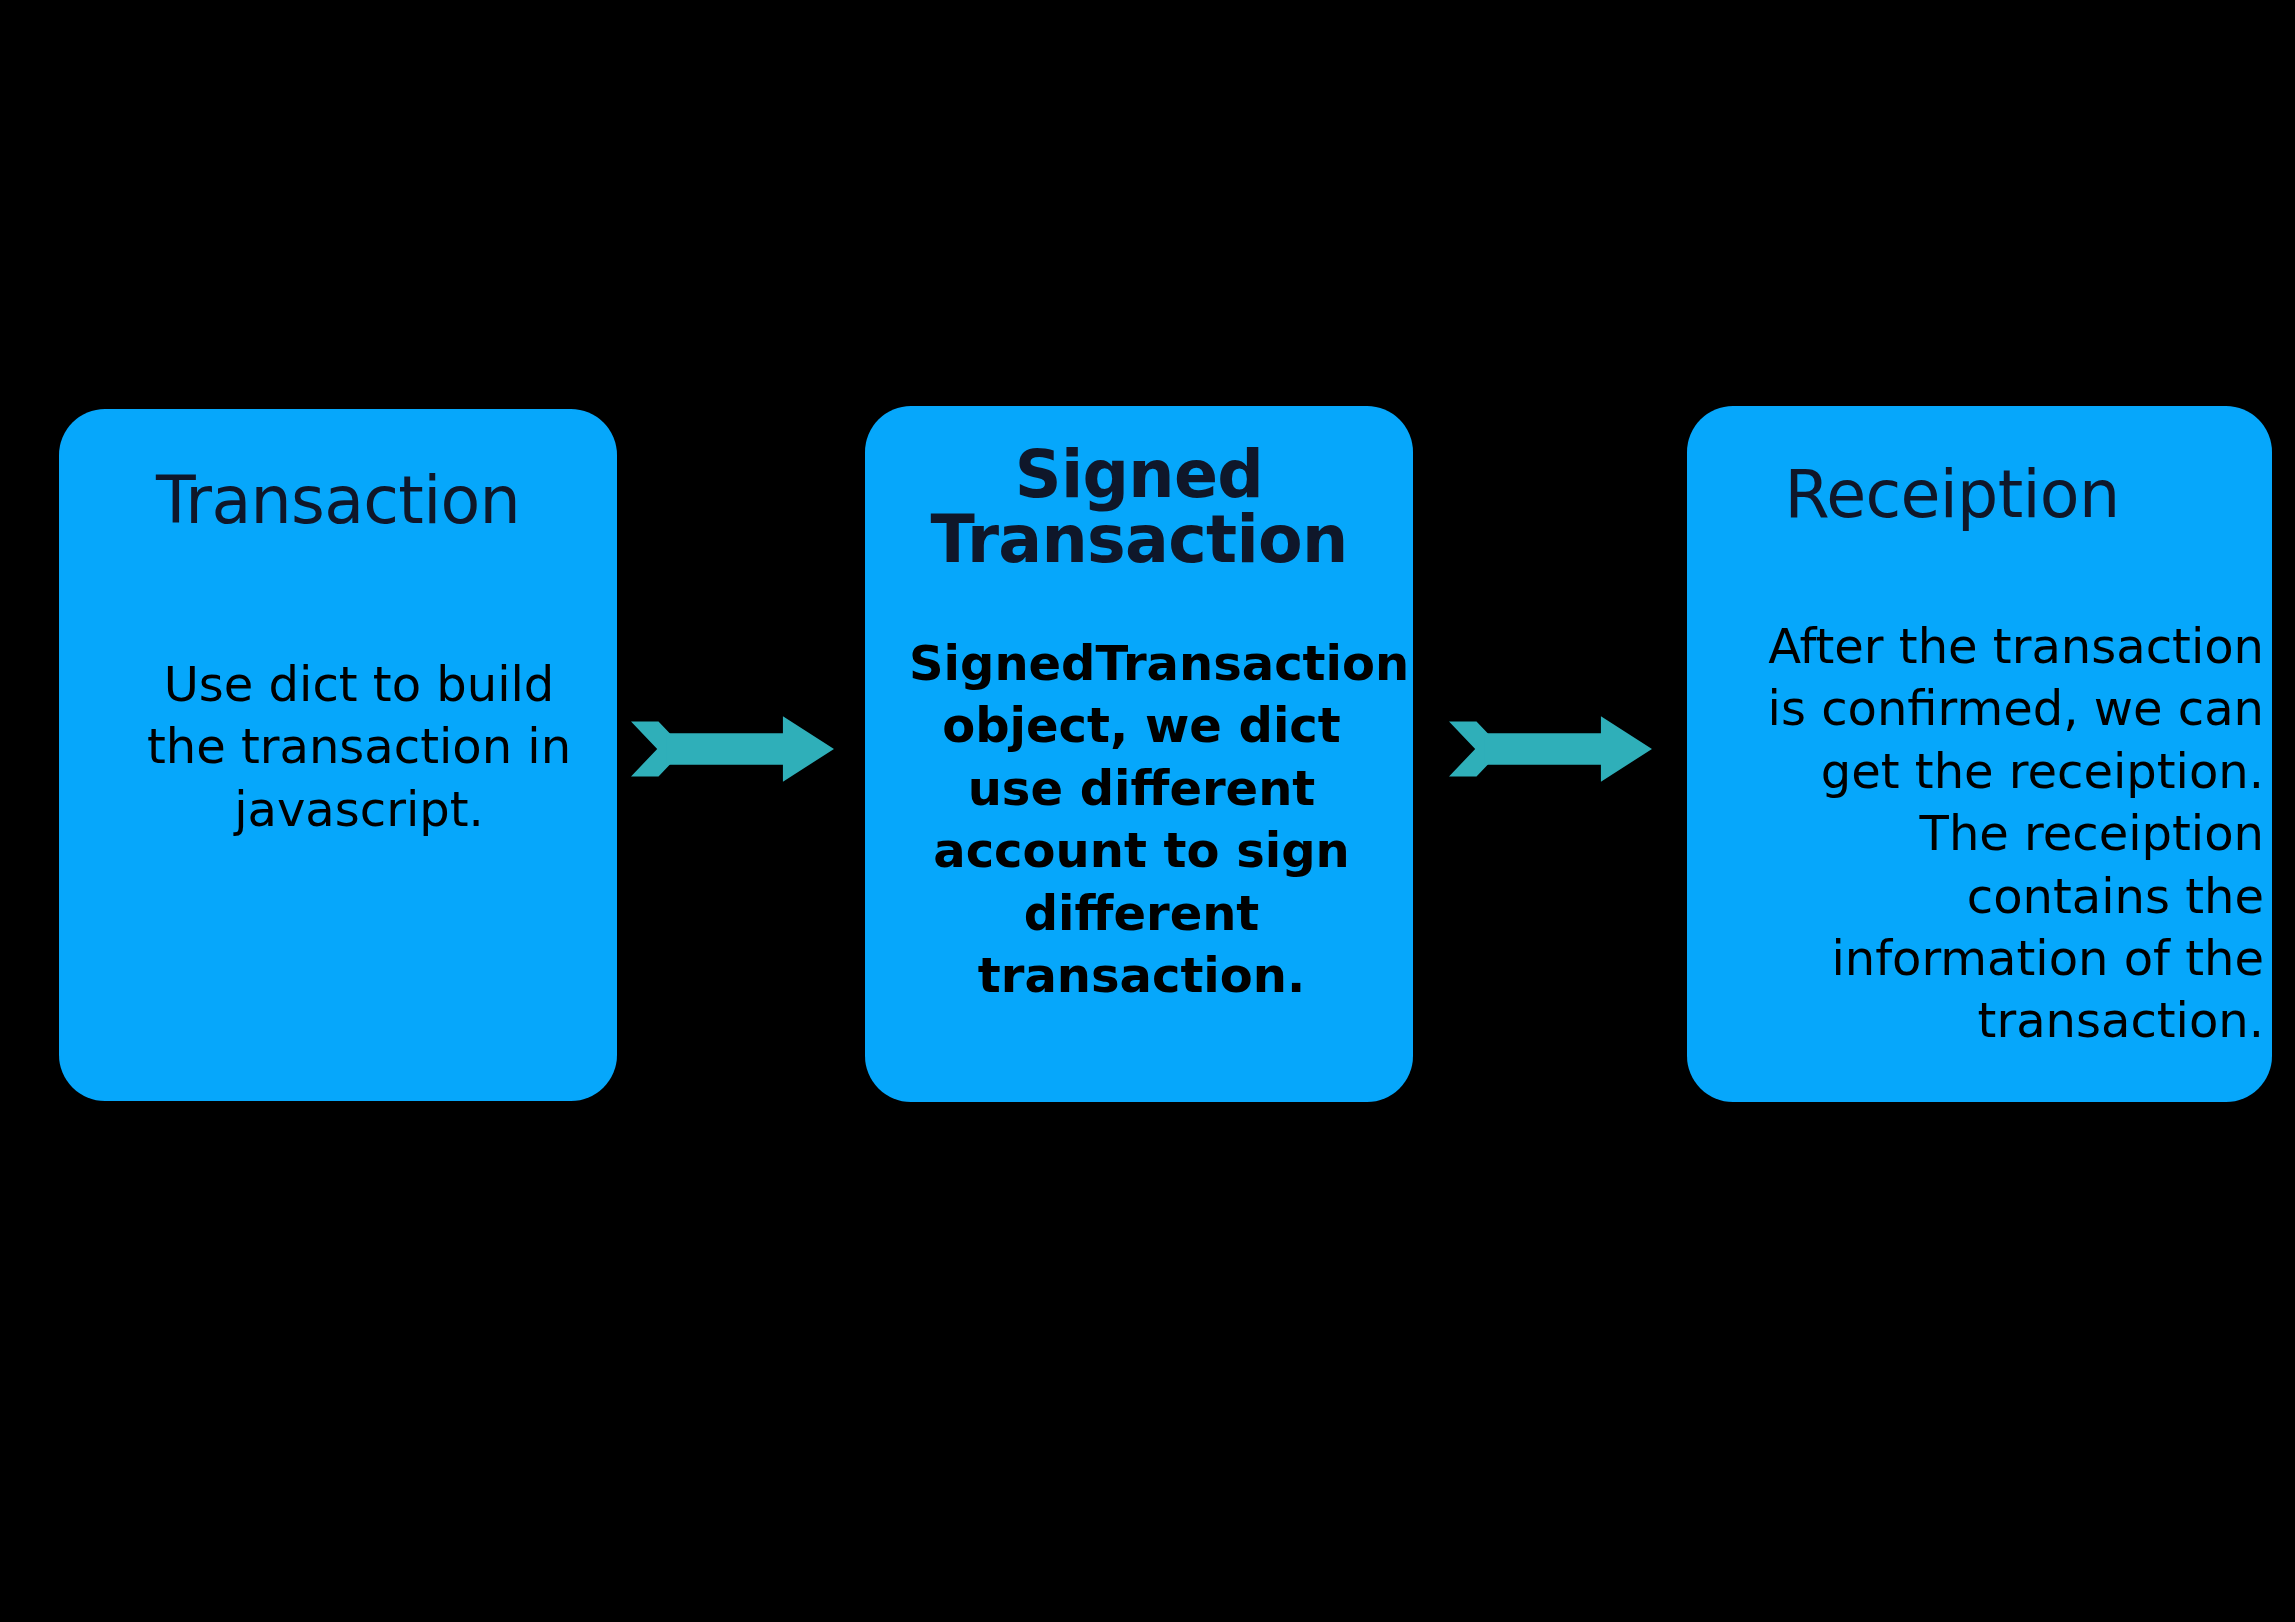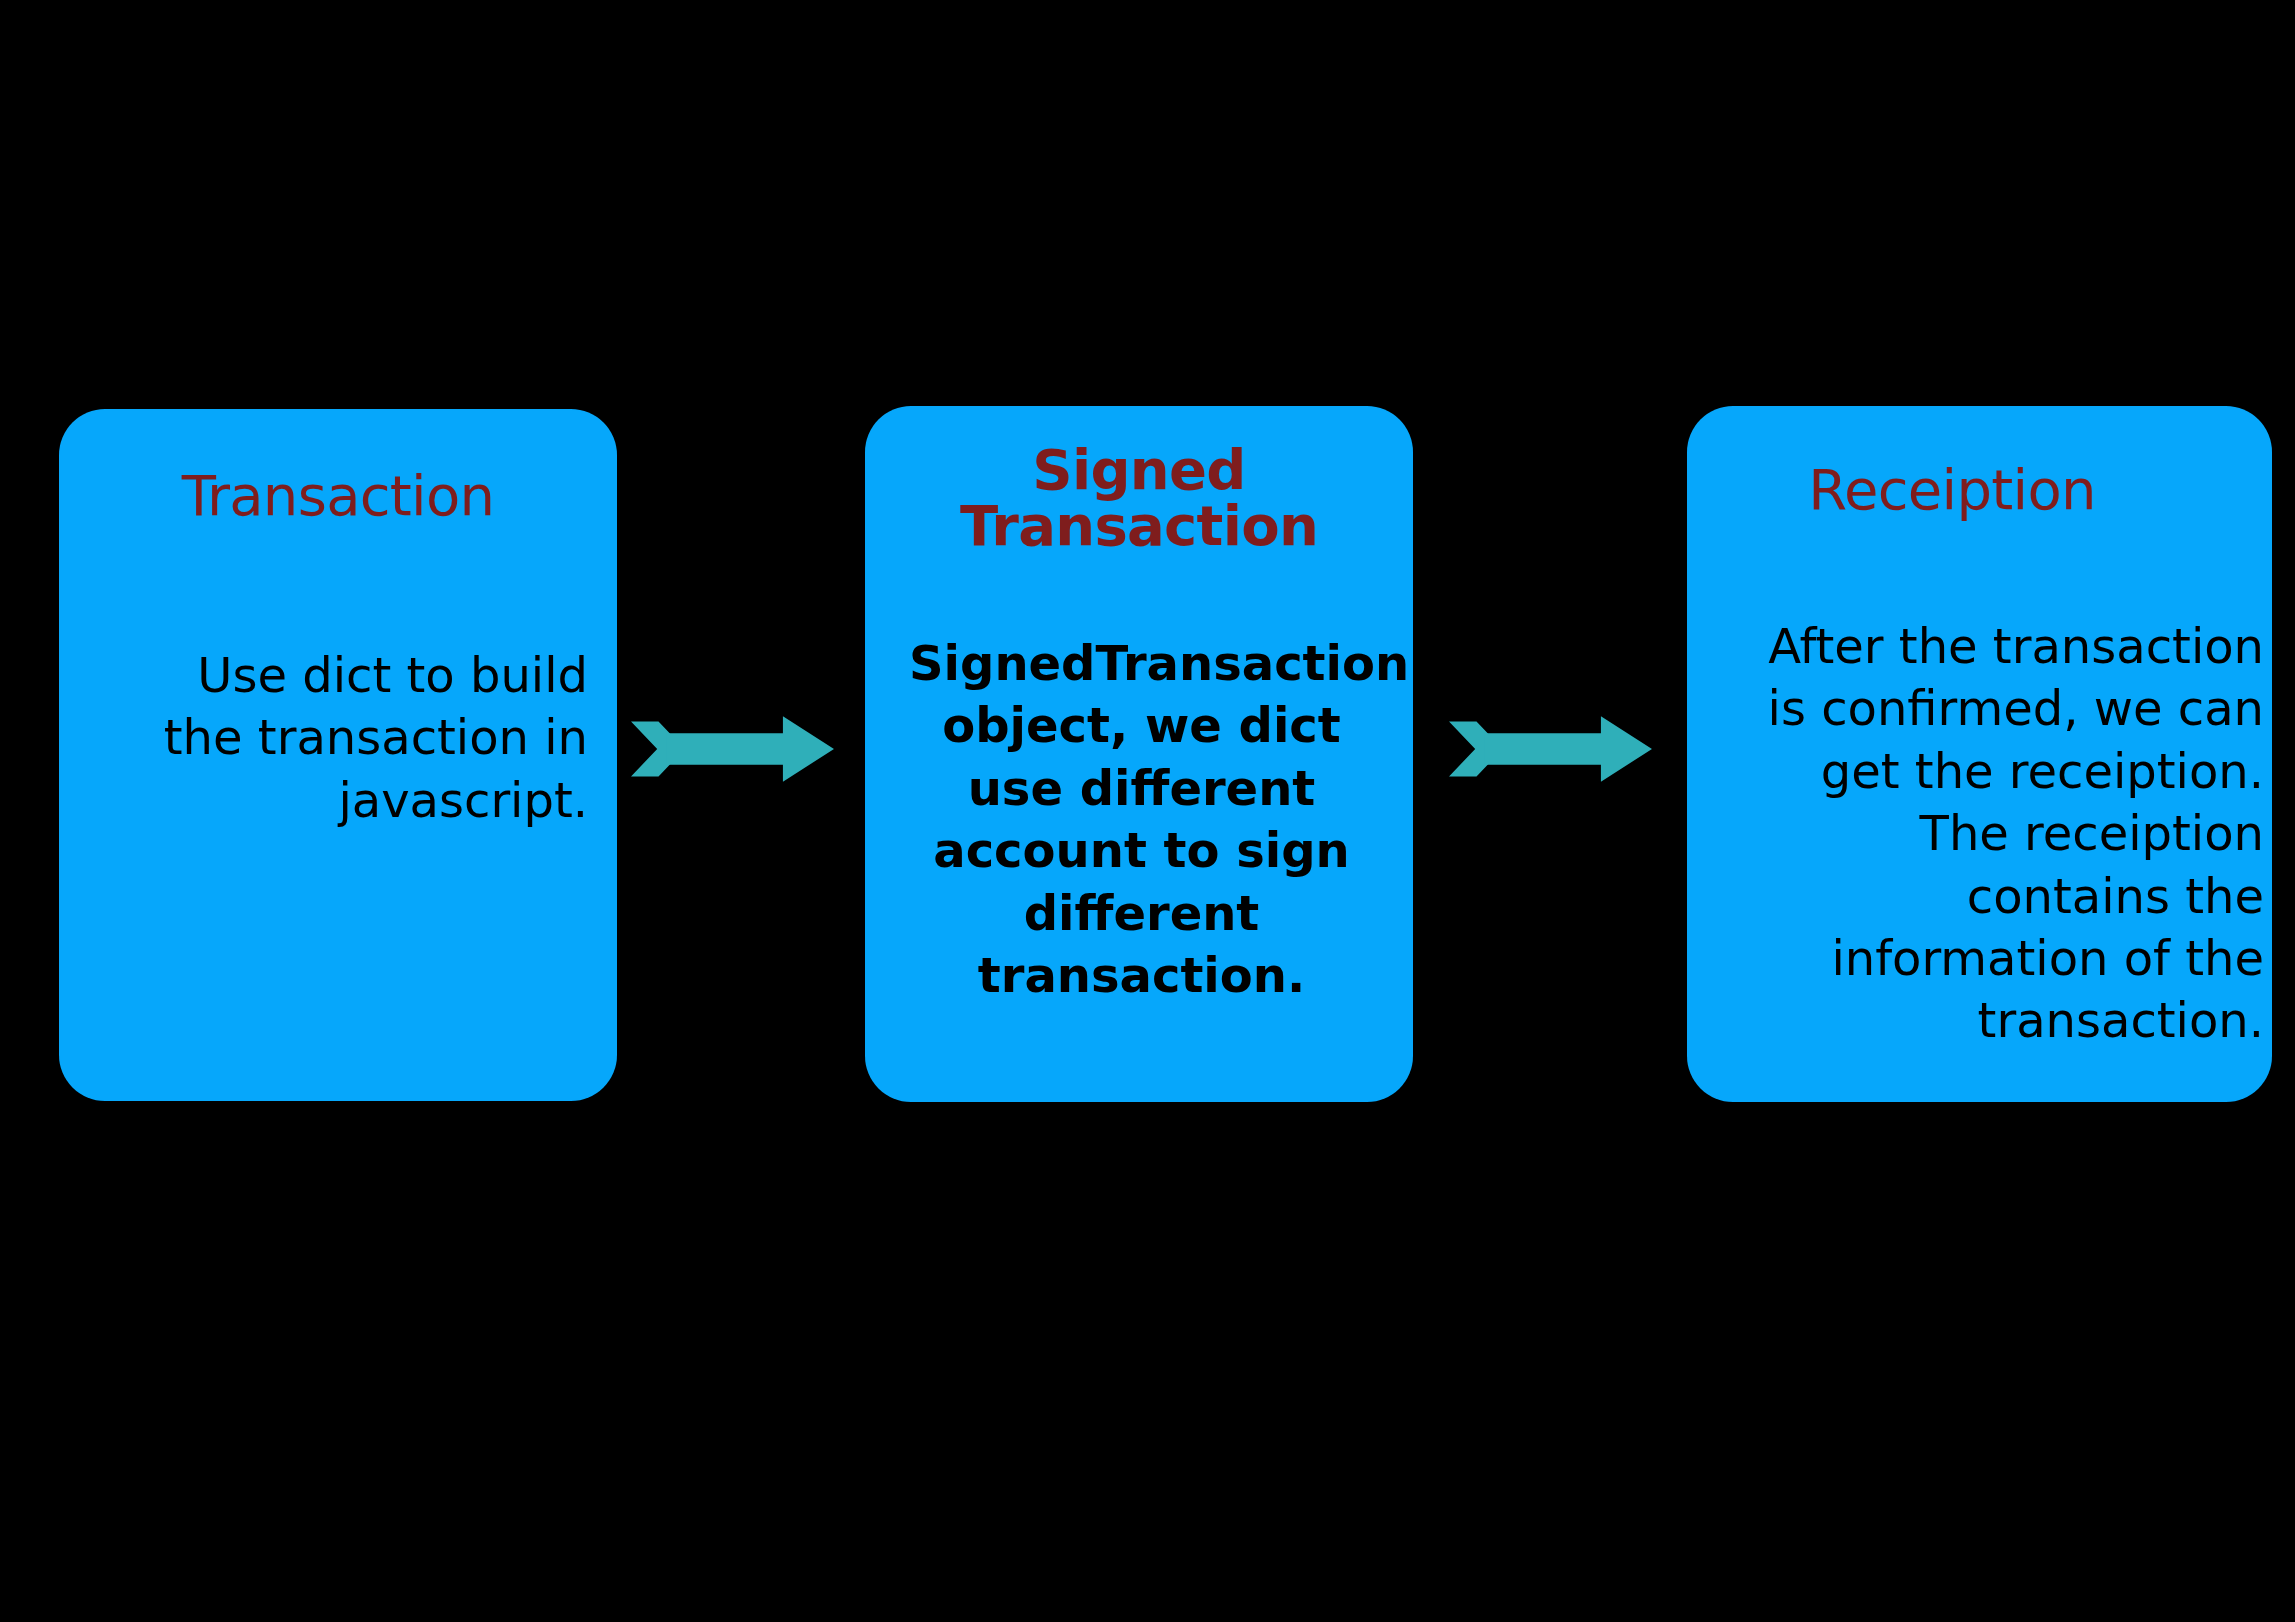--- a/index.html
+++ b/index.html
@@ -21,25 +21,25 @@
 
   
   .node {
     position: absolute;
     background: #06A7FB;
     border-radius: 46px;
     box-sizing: border-box;
     color: #000000;
   }
   .node-title {
-    font-size: 56px;
+    font-size: 65px;
     line-height: 1.0;
     letter-spacing: -0.7px;
     white-space: pre-line;
-    color: #7f1d1d;
+    color: #0f172a;
   }
   .node-body {
     font-size: 48px;
     line-height: 1.30;
     white-space: pre-line;
     color: #000000;
   }
 
   
   #node-transaction {
@@ -51,23 +51,23 @@
   #node-transaction .node-title {
     position: absolute;
     left: 13px;
     top: 59px;
     width: 532px;
     text-align: center;
   }
   #node-transaction .node-body {
     position: absolute;
     left: 71px;
-    top: 235px;
+    top: 244px;
     width: 458px;
-    text-align: right;
+    text-align: center;
   }
 
   
   #node-signed-transaction {
     left: 865px;
     top: 406px;
     width: 548px;
     height: 696px;
     font-weight: bold;
   }

